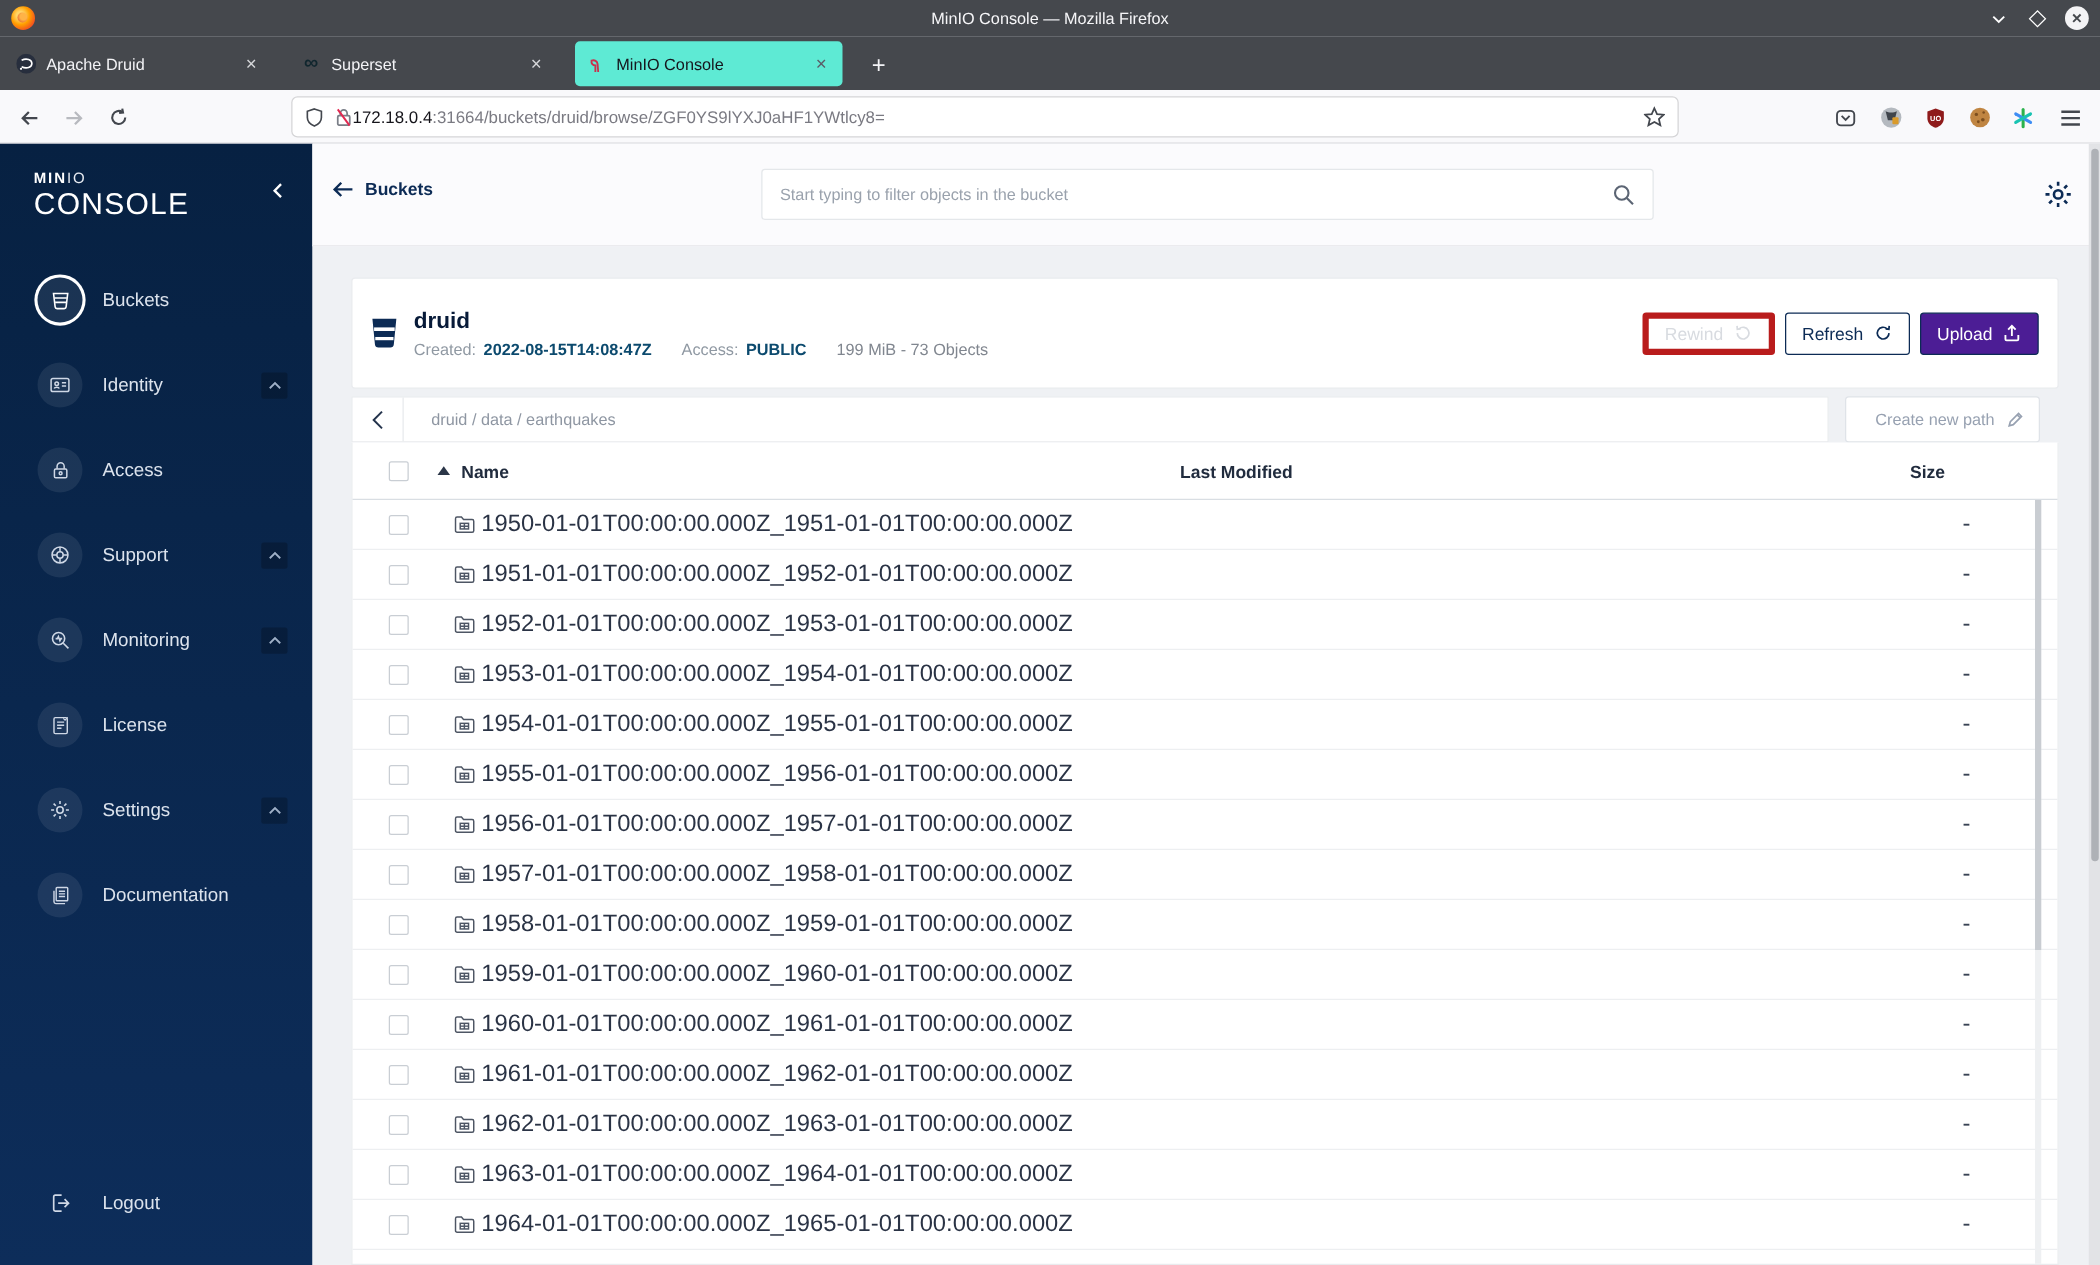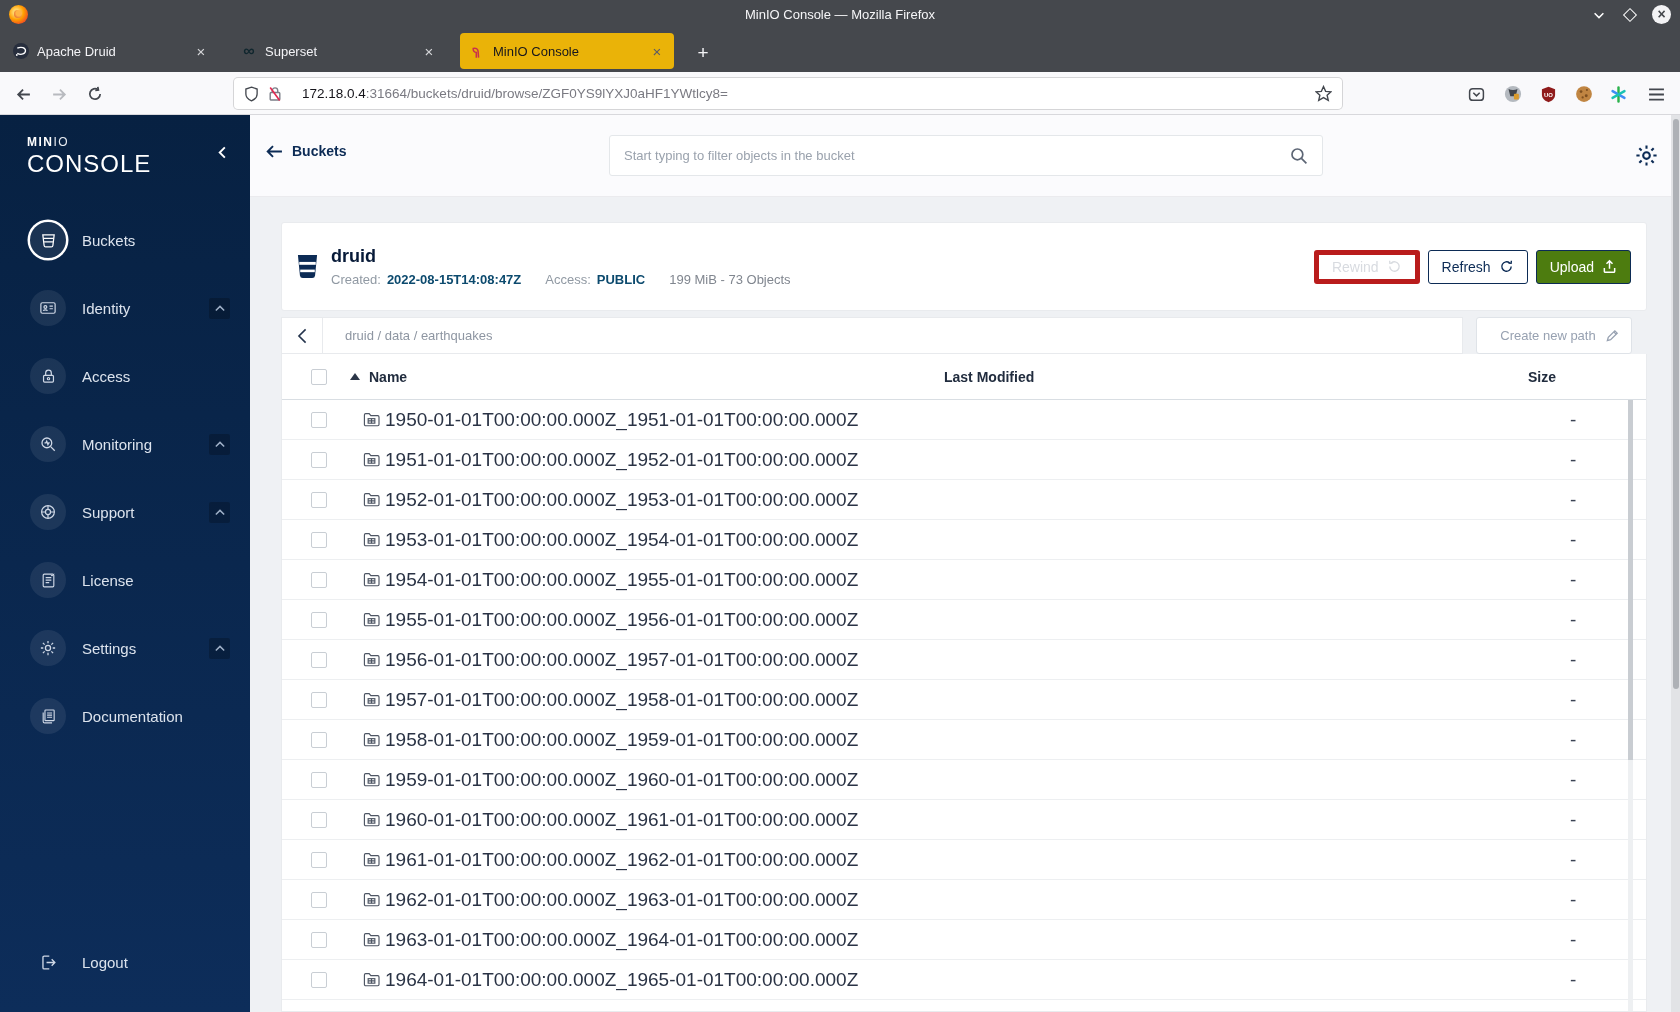--- a/index.html
+++ b/index.html
@@ -17,30 +17,30 @@
   .wc { width:18px; height:18px; display:flex; align-items:center; justify-content:center; color:#fff; }
   .wc-diamond { width:10px; height:10px; border:1.6px solid #fff; transform:rotate(45deg); }
   .wc-close { width:19px; height:19px; background:#f3f3f5; border-radius:50%; color:#45484d; font-size:14px; font-weight:bold; line-height:19px; text-align:center; }
 
   .tabbar { height:43px; background:#45484d; display:flex; align-items:flex-end; padding:0 0 3px 4px; }
   .tab { width:214px; height:36px; border-radius:4px; display:flex; align-items:center; padding:0 9px; margin-right:14px;
     color:#f3f3f6; font-size:13px; }
   .tab .fav { width:16px; height:16px; flex:0 0 16px; margin-right:8px; display:flex; align-items:center; justify-content:center; }
   .tab .tlabel { white-space:nowrap; overflow:hidden; flex:1; }
   .tab .tclose { margin-left:8px; font-size:15px; color:#d6d7da; width:16px; text-align:center; }
-  .tab.active { background:#eab308; color:#16161d; }
+  .tab.active { background:#5eead4; color:#16161d; }
   .tab.active .tclose { color:#5b5b66; }
   .superset-glyph { font-weight:bold; font-size:16px; color:#10262e; line-height:14px; }
   .newtab { color:#f3f3f6; font-size:19px; margin-left:2px; width:26px; height:30px; text-align:center; line-height:28px; }
 
   .navbar { height:43px; background:#f9f9fb; border-bottom:1px solid #d8d8dc; position:relative; }
   .navbtn { position:absolute; top:9px; width:26px; height:26px; display:flex; align-items:center; justify-content:center; }
   .urlfield { position:absolute; left:234px; top:6px; width:1108px; height:31px; background:#fff; border-radius:4px;
     box-shadow:0 0 0 1px rgba(0,0,0,.14); display:flex; align-items:center; padding:0 10px; }
-  .url-text { font-size:13.5px; margin-left:20px; white-space:nowrap; overflow:hidden; flex:1; }
+  .url-text { font-size:13.5px; margin-left:0; white-space:nowrap; overflow:hidden; flex:1; }
   .url-host { color:#15141a; }
   .url-rest { color:#7a7a82; }
   .ext { position:absolute; top:9px; width:26px; height:26px; display:flex; align-items:center; justify-content:center; }
 
   
   .content { display:flex; height:897px; }
 
   .sidebar { width:250px; flex:0 0 250px; background:linear-gradient(180deg,#072142 0%, #0d2d5a 100%);
     display:flex; flex-direction:column; padding:20px 0 30px; position:relative; }
   .logo { padding-left:27px; color:#fff; }
@@ -75,21 +75,21 @@
   .bucket-info { margin-left:12px; }
   .bucket-title { font-size:18px; font-weight:bold; color:#071a38; }
   .bucket-meta { margin-top:5px; font-size:13px; color:#9099a3; display:flex; gap:6px; }
   .bucket-meta .v { font-weight:bold; color:#0c4a6e; margin-right:18px; }
   .bucket-meta .plain { color:#80868f; }
   .panel-actions { margin-left:auto; display:flex; gap:8px; }
   .btn { height:34px; border-radius:3px; font-size:14px; display:flex; align-items:center; gap:8px;
     padding:0 13px; background:#fff; font-family:"Liberation Sans",sans-serif; cursor:pointer; }
   .btn-disabled { border:5px solid #b91c1c; color:#d8dbe0; }
   .btn-outline { border:1px solid #0c2b55; color:#0c2b55;justify-content:center; }
-  .btn-primary { border:1px solid #0c2b55; background:#4d7c0f; color:#fff; }
+  .btn-primary { border:1px solid #0c2b55; background:#4c1d95; color:#fff; }
 
   .browse-toolbar { margin-top:6px; height:37px; display:flex; }
   .crumb-bar { width:1182px; background:#fff; border:1px solid #e8eaed; display:flex; align-items:center; }
   .crumb-back { width:41px; height:100%; border-right:1px solid #e8eaed; display:flex; align-items:center; justify-content:center; color:#25344d; }
   .crumb-text { margin-left:22px; font-size:13px; color:#8e96a2; }
   .create-path { margin-left:auto; margin-right:15px; width:156px; height:37px; background:#fff; border:1px solid #dfe3e8;
     border-radius:3px; color:#97a1b1; font-size:13px; display:flex; align-items:center; justify-content:center; gap:9px; cursor:pointer;padding-left:12px; }
 
   .table-panel { background:#fff; border:1px solid #e9ebee; border-top:none; min-height:658px; position:relative; }
   .thead { height:46px; display:flex; align-items:center; border-bottom:1px solid #d9dee3; position:relative;
@@ -290,42 +290,42 @@
           <svg width="17" height="17" viewBox="0 0 24 24" fill="none" stroke="currentColor" stroke-width="1.7">
               <rect x="5" y="10.3" width="14" height="9.7" rx="1.5"></rect>
               <path d="M8 10V7a4 4 0 0 1 8 0v3"></path>
               <circle cx="12" cy="15" r="1.6"></circle>
             </svg>
         </span>
         <span>Access</span>
       </div>
       <div class="nav-item">
         <span class="icon-tile">
+          <svg width="18" height="18" viewBox="0 0 24 24" fill="none" stroke="currentColor" stroke-width="1.6">
+              <circle cx="12" cy="12" r="8.5"></circle>
+              <circle cx="12" cy="12" r="3.4"></circle>
+              <path d="M12 3.5v5M12 15.5v5M3.5 12h5M15.5 12h5"></path>
+            </svg>
+        </span>
+        <span>Support</span>
+        <span class="chev-tile">
+            <svg width="10" height="7" viewBox="0 0 12 8" fill="none" stroke="currentColor" stroke-width="1.8">
+              <path d="M1 6.5L6 1.5l5 5"></path>
+            </svg>
+          </span>
+      </div>
+      <div class="nav-item">
+        <span class="icon-tile">
           <svg width="18" height="18" viewBox="0 0 24 24" fill="none" stroke="currentColor" stroke-width="1.7">
               <circle cx="10.5" cy="10.5" r="6.5"></circle>
               <path d="M15.5 15.5L21 21"></path>
               <path d="M7.3 10.5h2l1-2.2 1.6 4.4 1-2.2h1.4"></path>
             </svg>
         </span>
         <span>Monitoring</span>
-        <span class="chev-tile">
-            <svg width="10" height="7" viewBox="0 0 12 8" fill="none" stroke="currentColor" stroke-width="1.8">
-              <path d="M1 6.5L6 1.5l5 5"></path>
-            </svg>
-          </span>
-      </div>
-      <div class="nav-item">
-        <span class="icon-tile">
-          <svg width="18" height="18" viewBox="0 0 24 24" fill="none" stroke="currentColor" stroke-width="1.6">
-              <circle cx="12" cy="12" r="8.5"></circle>
-              <circle cx="12" cy="12" r="3.4"></circle>
-              <path d="M12 3.5v5M12 15.5v5M3.5 12h5M15.5 12h5"></path>
-            </svg>
-        </span>
-        <span>Support</span>
         <span class="chev-tile">
             <svg width="10" height="7" viewBox="0 0 12 8" fill="none" stroke="currentColor" stroke-width="1.8">
               <path d="M1 6.5L6 1.5l5 5"></path>
             </svg>
           </span>
       </div>
       <div class="nav-item">
         <span class="icon-tile">
           <svg width="17" height="17" viewBox="0 0 24 24" fill="none" stroke="currentColor" stroke-width="1.6">
               <rect x="4.5" y="3" width="15" height="18" rx="1.5"></rect>

